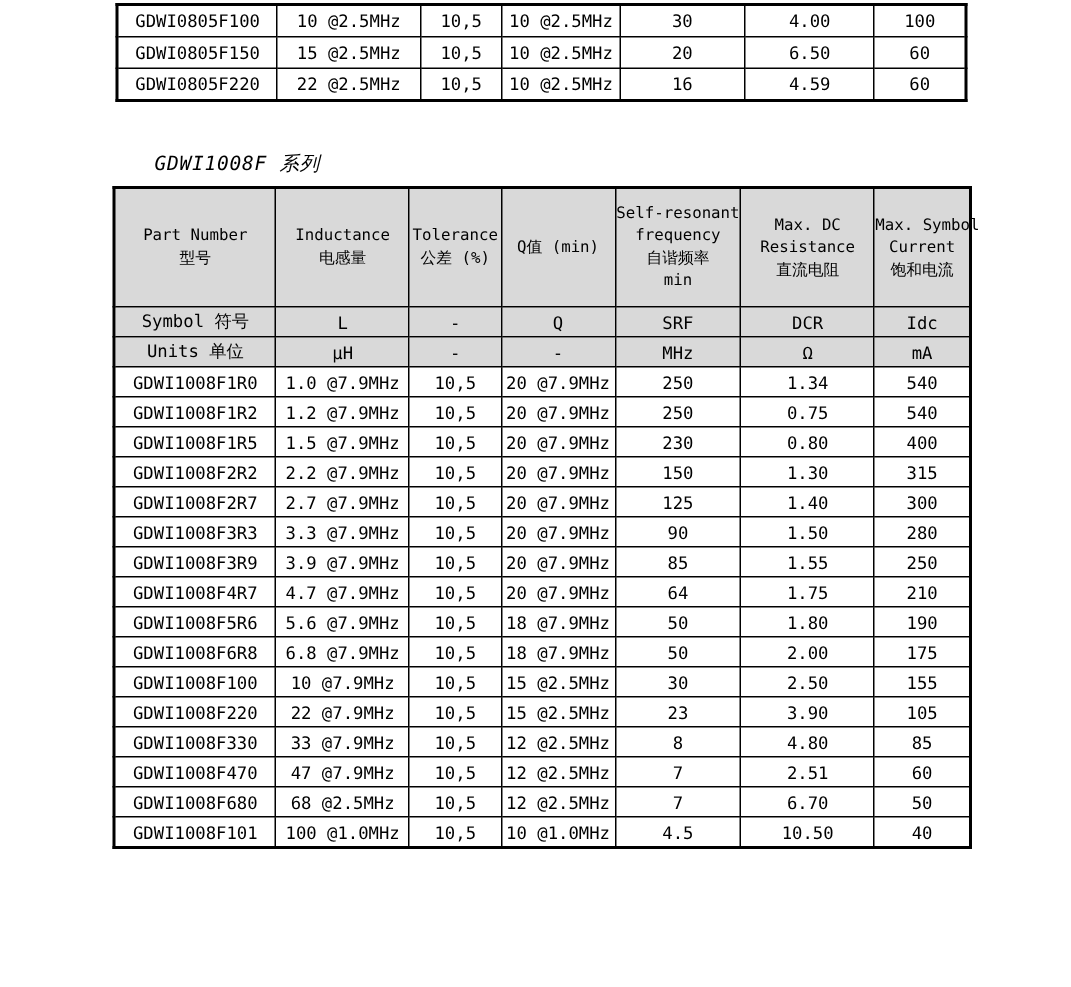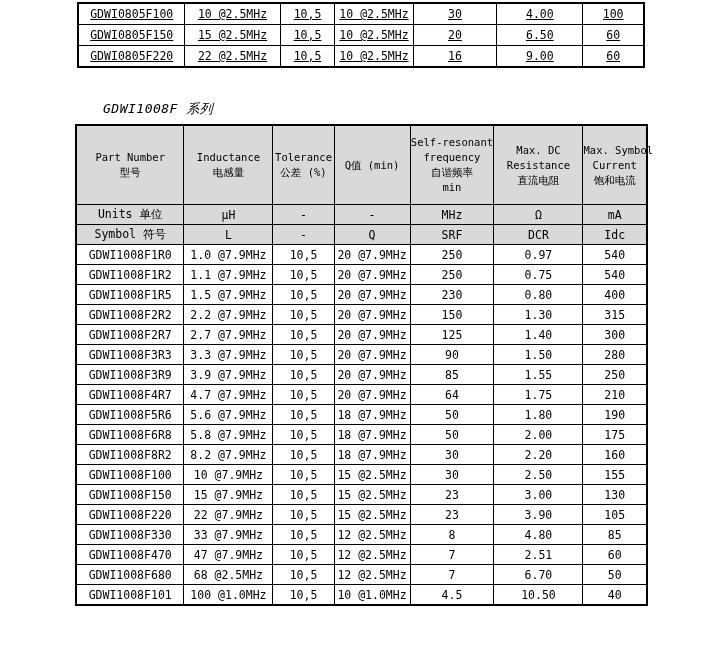--- a/index.html
+++ b/index.html
@@ -22,21 +22,21 @@
     text-align: center;
     vertical-align: middle;
     font-size: 11.5px;
     font-weight: normal;
     padding: 0 1px;
     white-space: nowrap;
     overflow: hidden;
   }
   
   .top-tbl { left: 77px; top: 2px; width: 568px; border-top-width: 1px; }
-  .top-tbl td { height: 20px; text-decoration: underline; }
+  .top-tbl td { height: 20px; }
 
   .series-title {
     position: absolute;
     left: 103px; top: 100px;
     font-size: 13px;
     letter-spacing: 0.5px;
     font-style: italic;
   }
 
   .main-tbl { left: 75px; top: 124px; width: 573px; }
@@ -81,21 +81,21 @@
         <td>20</td>
         <td>6.50</td>
         <td>60</td>
       </tr>
       <tr>
         <td>GDWI0805F220</td>
         <td>22 @2.5MHz</td>
         <td>10,5</td>
         <td>10 @2.5MHz</td>
         <td>16</td>
-        <td>9.00</td>
+        <td>4.59</td>
         <td>60</td>
       </tr>
     </tbody>
 </table>
 
 <div class="series-title">GDWI1008F 系列</div>
 
 <table class="tbl main-tbl">
   <colgroup>
     <col style="width:18.9%">
@@ -136,51 +136,51 @@
         </th>
         <th class="col-hdr">
           <div>Max. Symbol</div>
           <div>Current</div>
           <div>饱和电流</div>
         </th>
       </tr>
   </thead>
   <tbody class="meta">
       <tr>
+        <td>Symbol 符号</td>
+        <td>L</td>
+        <td>-</td>
+        <td>Q</td>
+        <td>SRF</td>
+        <td>DCR</td>
+        <td>Idc</td>
+      </tr>
+      <tr>
         <td>Units 单位</td>
         <td>μH</td>
         <td>-</td>
         <td>-</td>
         <td>MHz</td>
         <td>Ω</td>
         <td>mA</td>
       </tr>
-      <tr>
-        <td>Symbol 符号</td>
-        <td>L</td>
-        <td>-</td>
-        <td>Q</td>
-        <td>SRF</td>
-        <td>DCR</td>
-        <td>Idc</td>
-      </tr>
     </tbody>
   <tbody class="data">
       <tr>
         <td>GDWI1008F1R0</td>
         <td>1.0 @7.9MHz</td>
         <td>10,5</td>
         <td>20 @7.9MHz</td>
         <td>250</td>
-        <td>0.97</td>
+        <td>1.34</td>
         <td>540</td>
       </tr>
       <tr>
         <td>GDWI1008F1R2</td>
-        <td>1.1 @7.9MHz</td>
+        <td>1.2 @7.9MHz</td>
         <td>10,5</td>
         <td>20 @7.9MHz</td>
         <td>250</td>
         <td>0.75</td>
         <td>540</td>
       </tr>
       <tr>
         <td>GDWI1008F1R5</td>
         <td>1.5 @7.9MHz</td>
         <td>10,5</td>
@@ -238,55 +238,37 @@
         <td>GDWI1008F5R6</td>
         <td>5.6 @7.9MHz</td>
         <td>10,5</td>
         <td>18 @7.9MHz</td>
         <td>50</td>
         <td>1.80</td>
         <td>190</td>
       </tr>
       <tr>
         <td>GDWI1008F6R8</td>
-        <td>5.8 @7.9MHz</td>
+        <td>6.8 @7.9MHz</td>
         <td>10,5</td>
         <td>18 @7.9MHz</td>
         <td>50</td>
         <td>2.00</td>
         <td>175</td>
       </tr>
       <tr>
-        <td>GDWI1008F8R2</td>
-        <td>8.2 @7.9MHz</td>
-        <td>10,5</td>
-        <td>18 @7.9MHz</td>
-        <td>30</td>
-        <td>2.20</td>
-        <td>160</td>
-      </tr>
-      <tr>
         <td>GDWI1008F100</td>
         <td>10 @7.9MHz</td>
         <td>10,5</td>
         <td>15 @2.5MHz</td>
         <td>30</td>
         <td>2.50</td>
         <td>155</td>
       </tr>
       <tr>
-        <td>GDWI1008F150</td>
-        <td>15 @7.9MHz</td>
-        <td>10,5</td>
-        <td>15 @2.5MHz</td>
-        <td>23</td>
-        <td>3.00</td>
-        <td>130</td>
-      </tr>
-      <tr>
         <td>GDWI1008F220</td>
         <td>22 @7.9MHz</td>
         <td>10,5</td>
         <td>15 @2.5MHz</td>
         <td>23</td>
         <td>3.90</td>
         <td>105</td>
       </tr>
       <tr>
         <td>GDWI1008F330</td>

